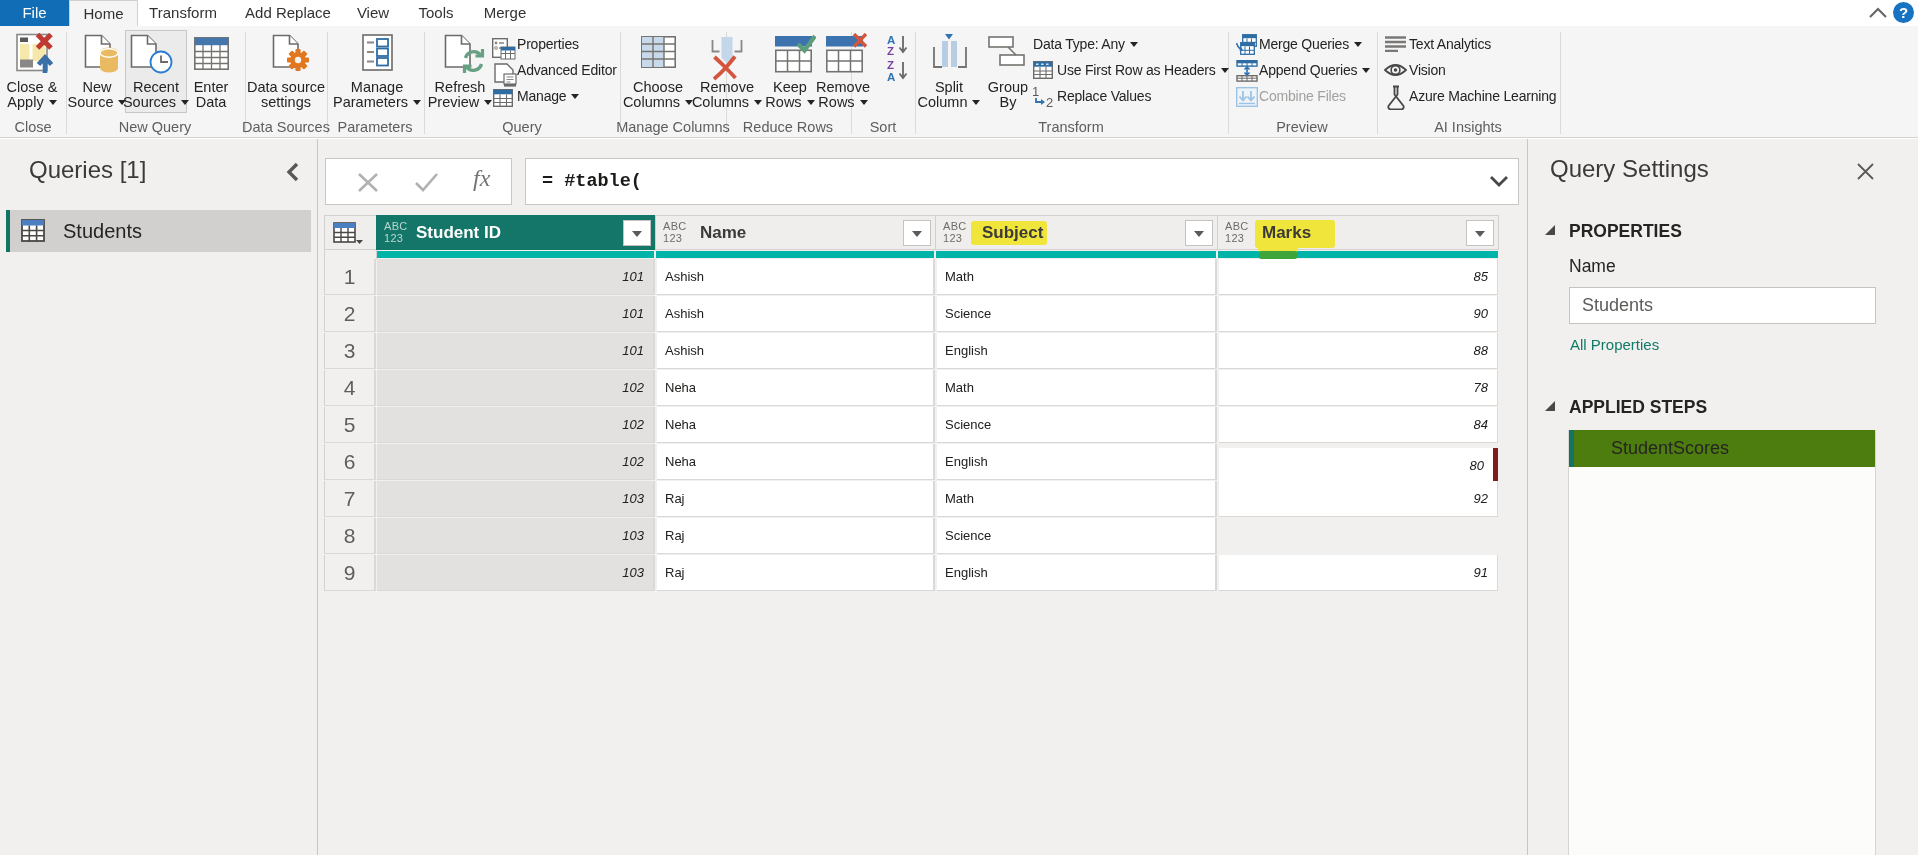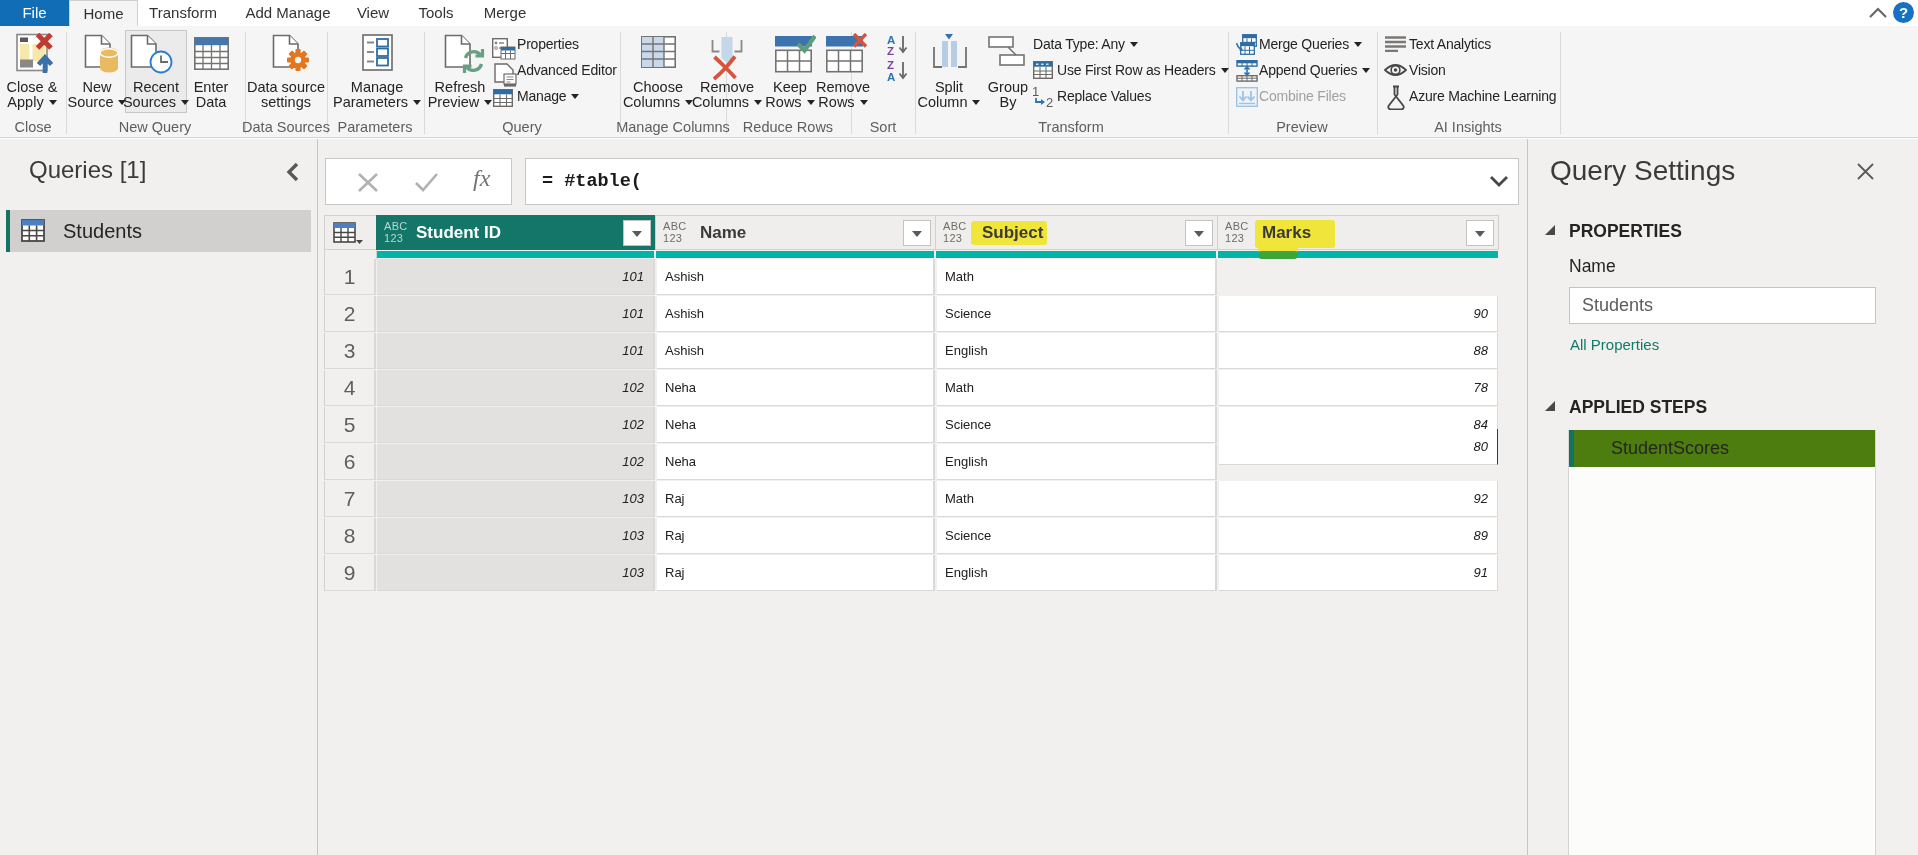--- a/index.html
+++ b/index.html
@@ -23,21 +23,21 @@
 .hname{position:absolute;left:44px;top:0;height:33px;line-height:33px;font-size:17px;font-weight:700;color:#3b3a39;white-space:nowrap}
 .dd{position:absolute;top:4px;width:28px;height:26px;background:#fff;border:1px solid #c5c3c1}
 .dd:after{content:"";position:absolute;left:8px;top:10px;width:0;height:0;border-left:5.5px solid transparent;border-right:5.5px solid transparent;border-top:6.5px solid #5c5a58}
 .hl{position:absolute;top:5px;height:24px;background:#efe53b;border-radius:3px}
 </style></head><body>
 <div id="app">
 <div id="tabbar">
 <div class="tab" style="left:0;width:69px;background:#116db6;color:#fff">File</div>
 <div class="tab" style="left:69px;width:69px;background:#f5f5f6;border:1px solid #d2d0ce;border-bottom:none">Home</div>
 <div class="tab" style="left:142px;width:82px">Transform</div>
-<div class="tab" style="left:237px;width:102px">Add Manage</div>
+<div class="tab" style="left:237px;width:102px">Add Replace</div>
 <div class="tab" style="left:351px;width:44px">View</div>
 <div class="tab" style="left:413px;width:46px">Tools</div>
 <div class="tab" style="left:481px;width:48px">Merge</div>
 <svg class="abs" style="left:1868px;top:6px" width="20" height="14" viewBox="0 0 20 14">
         <path d="M2 11 L10 3 L18 11" fill="none" stroke="#6a6866" stroke-width="2.2"></path>
       </svg>
 <div class="abs" style="left:1893px;top:2px;width:21px;height:21px;border-radius:50%;background:#1673c4;color:#fff;font-size:15px;font-weight:700;text-align:center;line-height:21px">?</div>
 </div>
 <div id="ribbon">
 <div class="gsep" style="left:66px"></div>
@@ -327,20 +327,21 @@
 <div class="qbar" style="left:656px;width:278px"></div>
 <div class="qbar" style="left:936px;width:280px"></div>
 <div class="qbar" style="left:1218px;width:280px"></div>
 <div class="abs" style="left:324px;top:111px;width:53px;height:9px;background:#f1f0ee;border-left:1px solid #d3d1cf;border-right:1px solid #d3d1cf"></div>
 <div class="abs" style="left:1258px;top:107px;width:40px;height:6px;background:#efe53b;border-radius:3px"></div>
 <div class="abs" style="left:1259px;top:112px;width:38px;height:8px;background:#3fa53a;border-radius:2px"></div>
 <div class="rnum" style="left:324px;top:120px;width:52px;height:36px;border-left:1px solid #d3d1cf;border-right:2px solid #dbd9d7;border-bottom:1px solid #dbd9d7;background:#f1f0ee">1</div>
 <div class="cell num" style="left:377px;top:120px;width:278px;height:36px;background:#e2e1df;border-right:2px solid #dbd9d7;border-bottom:1px solid #dbd9d7;padding-right:9px">101</div>
 <div class="cell" style="left:657px;top:120px;width:278px;height:36px;background:#fff;border-right:2px solid #dbd9d7;border-bottom:1px solid #dbd9d7;padding-left:8px">Ashish</div>
 <div class="cell" style="left:937px;top:120px;width:280px;height:36px;background:#fff;border-right:2px solid #dbd9d7;border-bottom:1px solid #dbd9d7;padding-left:8px">Math</div>
+<div class="cell num" style="left:1219px;top:120px;width:279px;height:36px;background:#fff;border-right:1px solid #dbd9d7;border-bottom:1px solid #dbd9d7;padding-right:9px">85</div>
 <div class="rnum" style="left:324px;top:157px;width:52px;height:36px;border-left:1px solid #d3d1cf;border-right:2px solid #dbd9d7;border-bottom:1px solid #dbd9d7;background:#f1f0ee">2</div>
 <div class="cell num" style="left:377px;top:157px;width:278px;height:36px;background:#e2e1df;border-right:2px solid #dbd9d7;border-bottom:1px solid #dbd9d7;padding-right:9px">101</div>
 <div class="cell" style="left:657px;top:157px;width:278px;height:36px;background:#fff;border-right:2px solid #dbd9d7;border-bottom:1px solid #dbd9d7;padding-left:8px">Ashish</div>
 <div class="cell" style="left:937px;top:157px;width:280px;height:36px;background:#fff;border-right:2px solid #dbd9d7;border-bottom:1px solid #dbd9d7;padding-left:8px">Science</div>
 <div class="cell num" style="left:1219px;top:157px;width:279px;height:36px;background:#fff;border-right:1px solid #dbd9d7;border-bottom:1px solid #dbd9d7;padding-right:9px">90</div>
 <div class="rnum" style="left:324px;top:194px;width:52px;height:36px;border-left:1px solid #d3d1cf;border-right:2px solid #dbd9d7;border-bottom:1px solid #dbd9d7;background:#f1f0ee">3</div>
 <div class="cell num" style="left:377px;top:194px;width:278px;height:36px;background:#e2e1df;border-right:2px solid #dbd9d7;border-bottom:1px solid #dbd9d7;padding-right:9px">101</div>
 <div class="cell" style="left:657px;top:194px;width:278px;height:36px;background:#fff;border-right:2px solid #dbd9d7;border-bottom:1px solid #dbd9d7;padding-left:8px">Ashish</div>
 <div class="cell" style="left:937px;top:194px;width:280px;height:36px;background:#fff;border-right:2px solid #dbd9d7;border-bottom:1px solid #dbd9d7;padding-left:8px">English</div>
 <div class="cell num" style="left:1219px;top:194px;width:279px;height:36px;background:#fff;border-right:1px solid #dbd9d7;border-bottom:1px solid #dbd9d7;padding-right:9px">88</div>
@@ -351,37 +352,36 @@
 <div class="cell num" style="left:1219px;top:231px;width:279px;height:36px;background:#fff;border-right:1px solid #dbd9d7;border-bottom:1px solid #dbd9d7;padding-right:9px">78</div>
 <div class="rnum" style="left:324px;top:268px;width:52px;height:36px;border-left:1px solid #d3d1cf;border-right:2px solid #dbd9d7;border-bottom:1px solid #dbd9d7;background:#f1f0ee">5</div>
 <div class="cell num" style="left:377px;top:268px;width:278px;height:36px;background:#e2e1df;border-right:2px solid #dbd9d7;border-bottom:1px solid #dbd9d7;padding-right:9px">102</div>
 <div class="cell" style="left:657px;top:268px;width:278px;height:36px;background:#fff;border-right:2px solid #dbd9d7;border-bottom:1px solid #dbd9d7;padding-left:8px">Neha</div>
 <div class="cell" style="left:937px;top:268px;width:280px;height:36px;background:#fff;border-right:2px solid #dbd9d7;border-bottom:1px solid #dbd9d7;padding-left:8px">Science</div>
 <div class="cell num" style="left:1219px;top:268px;width:279px;height:36px;background:#fff;border-right:1px solid #dbd9d7;border-bottom:1px solid #dbd9d7;padding-right:9px">84</div>
 <div class="rnum" style="left:324px;top:305px;width:52px;height:36px;border-left:1px solid #d3d1cf;border-right:2px solid #dbd9d7;border-bottom:1px solid #dbd9d7;background:#f1f0ee">6</div>
 <div class="cell num" style="left:377px;top:305px;width:278px;height:36px;background:#e2e1df;border-right:2px solid #dbd9d7;border-bottom:1px solid #dbd9d7;padding-right:9px">102</div>
 <div class="cell" style="left:657px;top:305px;width:278px;height:36px;background:#fff;border-right:2px solid #dbd9d7;border-bottom:1px solid #dbd9d7;padding-left:8px">Neha</div>
 <div class="cell" style="left:937px;top:305px;width:280px;height:36px;background:#fff;border-right:2px solid #dbd9d7;border-bottom:1px solid #dbd9d7;padding-left:8px">English</div>
-<div class="cell num" style="left:1219px;top:290px;width:279px;height:36px;background:#fff;border-right:1px solid #7f1d1d;border-bottom:1px solid #dbd9d7;padding-right:9px">80</div>
+<div class="cell num" style="left:1219px;top:309px;width:279px;height:36px;background:#fff;border-right:5px solid #7f1d1d;border-bottom:1px solid #dbd9d7;padding-right:9px">80</div>
 <div class="rnum" style="left:324px;top:342px;width:52px;height:36px;border-left:1px solid #d3d1cf;border-right:2px solid #dbd9d7;border-bottom:1px solid #dbd9d7;background:#f1f0ee">7</div>
 <div class="cell num" style="left:377px;top:342px;width:278px;height:36px;background:#e2e1df;border-right:2px solid #dbd9d7;border-bottom:1px solid #dbd9d7;padding-right:9px">103</div>
 <div class="cell" style="left:657px;top:342px;width:278px;height:36px;background:#fff;border-right:2px solid #dbd9d7;border-bottom:1px solid #dbd9d7;padding-left:8px">Raj</div>
 <div class="cell" style="left:937px;top:342px;width:280px;height:36px;background:#fff;border-right:2px solid #dbd9d7;border-bottom:1px solid #dbd9d7;padding-left:8px">Math</div>
 <div class="cell num" style="left:1219px;top:342px;width:279px;height:36px;background:#fff;border-right:1px solid #dbd9d7;border-bottom:1px solid #dbd9d7;padding-right:9px">92</div>
 <div class="rnum" style="left:324px;top:379px;width:52px;height:36px;border-left:1px solid #d3d1cf;border-right:2px solid #dbd9d7;border-bottom:1px solid #dbd9d7;background:#f1f0ee">8</div>
 <div class="cell num" style="left:377px;top:379px;width:278px;height:36px;background:#e2e1df;border-right:2px solid #dbd9d7;border-bottom:1px solid #dbd9d7;padding-right:9px">103</div>
 <div class="cell" style="left:657px;top:379px;width:278px;height:36px;background:#fff;border-right:2px solid #dbd9d7;border-bottom:1px solid #dbd9d7;padding-left:8px">Raj</div>
 <div class="cell" style="left:937px;top:379px;width:280px;height:36px;background:#fff;border-right:2px solid #dbd9d7;border-bottom:1px solid #dbd9d7;padding-left:8px">Science</div>
-<div class="cell num" style="left:1219px;top:379px;width:279px;height:36px;background:#fff;border-right:1px solid #dbd9d7;border-bottom:1px solid #dbd9d7;padding-right:9px">89</div>
 <div class="rnum" style="left:324px;top:416px;width:52px;height:36px;border-left:1px solid #d3d1cf;border-right:2px solid #dbd9d7;border-bottom:1px solid #dbd9d7;background:#f1f0ee">9</div>
 <div class="cell num" style="left:377px;top:416px;width:278px;height:36px;background:#e2e1df;border-right:2px solid #dbd9d7;border-bottom:1px solid #dbd9d7;padding-right:9px">103</div>
 <div class="cell" style="left:657px;top:416px;width:278px;height:36px;background:#fff;border-right:2px solid #dbd9d7;border-bottom:1px solid #dbd9d7;padding-left:8px">Raj</div>
 <div class="cell" style="left:937px;top:416px;width:280px;height:36px;background:#fff;border-right:2px solid #dbd9d7;border-bottom:1px solid #dbd9d7;padding-left:8px">English</div>
 <div class="cell num" style="left:1219px;top:416px;width:279px;height:36px;background:#fff;border-right:1px solid #dbd9d7;border-bottom:1px solid #dbd9d7;padding-right:9px">91</div>
-<div class="abs" style="left:1550px;top:16px;font-size:28px;color:#3b3a39">Query Settings</div>
+<div class="abs" style="left:1550px;top:16px;font-size:24px;color:#3b3a39">Query Settings</div>
 <svg class="abs" style="left:1856px;top:23px" width="19" height="19" viewBox="0 0 19 19">
         <path d="M2 2 L17 17 M17 2 L2 17" stroke="#5b5957" stroke-width="1.8"></path>
       </svg>
 <svg class="abs" style="left:1544px;top:85px" width="12" height="12" viewBox="0 0 12 12">
         <path d="M11 1 V11 H1 z" fill="#4a4846"></path>
       </svg>
 <div class="abs" style="left:1569px;top:82px;font-size:17.5px;font-weight:700;color:#252423">PROPERTIES</div>
 <div class="abs" style="left:1569px;top:117px;font-size:17.5px;color:#252423">Name</div>
 <div class="abs" style="left:1569px;top:148px;width:307px;height:37px;background:#fff;border:1px solid #c6c4c2">
         <div class="abs" style="left:12px;top:0;height:35px;line-height:35px;font-size:18px;color:#5e5c5a">Students</div>

